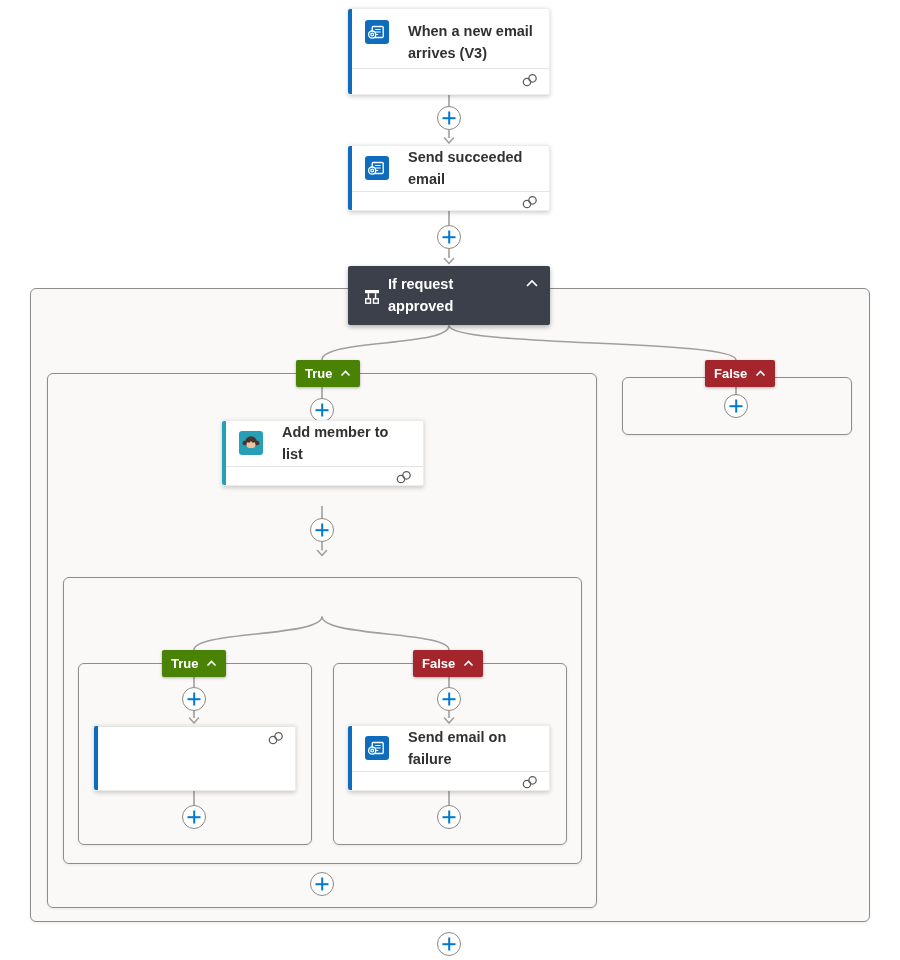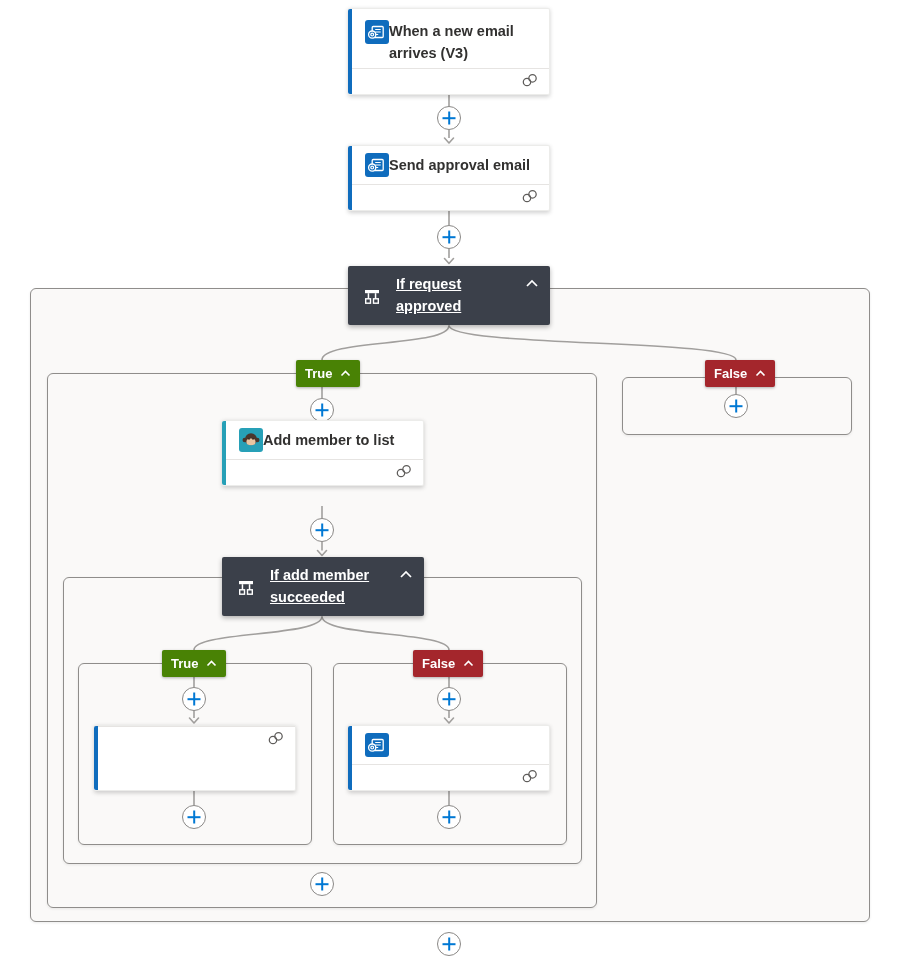--- a/index.html
+++ b/index.html
@@ -20,31 +20,31 @@
   .ah{stroke-linejoin:round;stroke-linecap:round;}
   
   .card{
     position:absolute;width:202px;background:#ffffff;z-index:6;cursor:pointer;
     border:1px solid #ececea;border-left:none;border-radius:2px;
     box-shadow:0 1.6px 4px rgba(0,0,0,0.18);
     display:flex;flex-direction:column;box-sizing:border-box;
   }
   .accent{position:absolute;left:0;top:0;bottom:0;width:4px;background:var(--accent-blue,#0f6cbd);border-radius:2px 0 0 2px;}
   .card.teal .accent{background:var(--mailchimp-teal,#27a0b7);}
-  .card-header{flex:1;display:flex;align-items:center;gap:0;padding:0 10px 0 17px;}
+  .card-header{flex:1;display:flex;align-items:center;gap:19px;padding:0 10px 0 17px;}
   .card.two-line .card-header{align-items:flex-start;padding-top:11px;}
   .icon24{width:24px;height:24px;flex:none;display:block;}
   .card-title{font-size:14.5px;font-weight:700;color:var(--card-title,#323130);line-height:1.55;}
   .card-footer{height:25px;flex:none;border-top:1px solid #e6e4e2;display:flex;align-items:center;justify-content:flex-end;padding-right:10px;}
   
   .cond{
     position:absolute;width:202px;height:59px;z-index:6;cursor:pointer;box-sizing:border-box;
     background:var(--condition-dark,#3b404a);border-radius:2px;
     box-shadow:0 2px 5px rgba(0,0,0,0.3);
-    display:flex;align-items:center;gap:14px;padding:0 8px 0 14px;color:#fff;text-decoration:underline;
+    display:flex;align-items:center;gap:6px;padding:0 8px 0 14px;color:#fff;
   }
   .cond-title{flex:1;font-size:14.5px;font-weight:700;line-height:1.5;}
   .cond-chev{align-self:flex-start;margin-top:10px;background:none;border:none;padding:3px;cursor:pointer;flex:none;line-height:0;}
   
   .badge{
     position:absolute;height:27px;z-index:6;cursor:pointer;border-radius:2px;
     display:flex;align-items:center;gap:8px;padding:0 9px;
     color:#fff;font-size:13px;font-weight:700;
     box-shadow:0 1px 3px rgba(0,0,0,0.3);
     text-align:center;
@@ -132,21 +132,21 @@
     <div class="card-header">
       <span class="icon24">
         <svg width="24" height="24" viewBox="0 0 24 24">
             <rect width="24" height="24" rx="3" style="fill:var(--accent-blue,#0f6cbd)"></rect>
             <rect x="7.2" y="6.5" width="11" height="11" rx="1" style="fill:none;stroke:#fff;stroke-width:1.3"></rect>
             <path d="M10.2 9.5h5.5M10.2 12h5.5M10.2 14.5h3" style="fill:none;stroke:#fff;stroke-width:1.2"></path>
             <circle cx="7.2" cy="14.6" r="3.6" style="fill:var(--accent-blue,#0f6cbd);stroke:#fff;stroke-width:1.3"></circle>
             <circle cx="7.2" cy="14.6" r="1.4" style="fill:none;stroke:#fff;stroke-width:1.2"></circle>
           </svg>
       </span>
-      <span class="card-title">Send approval email</span>
+      <span class="card-title">Send succeeded email</span>
     </div>
     <div class="card-footer">
       <span>
         <svg width="18" height="14" viewBox="0 0 18 14">
             <circle cx="6" cy="9" r="3.7" style="fill:none;stroke:#5f5d5b;stroke-width:1.25"></circle>
             <circle cx="11.5" cy="5.3" r="3.7" style="fill:none;stroke:#5f5d5b;stroke-width:1.25"></circle>
           </svg>
       </span>
     </div>
   </div>
@@ -212,37 +212,20 @@
         <svg width="18" height="14" viewBox="0 0 18 14">
             <circle cx="6" cy="9" r="3.7" style="fill:none;stroke:#5f5d5b;stroke-width:1.25"></circle>
             <circle cx="11.5" cy="5.3" r="3.7" style="fill:none;stroke:#5f5d5b;stroke-width:1.25"></circle>
           </svg>
       </span>
     </div>
   </div>
 
   <button class="plus" style="left:310px;top:518px;"></button>
 
-  <div class="cond" style="left:222px;top:557px;">
-    <span style="line-height:0;">
-      <svg width="20" height="20" viewBox="0 0 20 20">
-          <rect x="3" y="4" width="14" height="3.2" fill="#fff"></rect>
-          <rect x="5.7" y="7.2" width="1.5" height="5.6" fill="#fff"></rect>
-          <rect x="12.8" y="7.2" width="1.5" height="5.6" fill="#fff"></rect>
-          <rect x="3.7" y="12.8" width="4.8" height="4.4" style="fill:none;stroke:#fff;stroke-width:1.4"></rect>
-          <rect x="11.5" y="12.8" width="4.8" height="4.4" style="fill:none;stroke:#fff;stroke-width:1.4"></rect>
-        </svg>
-    </span>
-    <span class="cond-title">If add member succeeded</span>
-    <button class="cond-chev">
-      <svg width="14" height="9" viewBox="0 0 14 9">
-          <path d="M2 7 L7 2 L12 7" style="fill:none;stroke:#fff;stroke-width:1.7"></path>
-        </svg>
-    </button>
-  </div>
 
   <div class="badge green" style="left:162px;top:650px;">
     <span>True</span>
     <span class="chev">
       <svg width="11" height="7" viewBox="0 0 11 7">
           <path d="M1.5 5.5 L5.5 1.5 L9.5 5.5" style="fill:none;stroke:#fff;stroke-width:1.6"></path>
         </svg>
     </span>
   </div>
   <div class="badge red" style="left:413px;top:650px;">
@@ -274,20 +257,21 @@
     <div class="card-header">
       <span class="icon24">
         <svg width="24" height="24" viewBox="0 0 24 24">
             <rect width="24" height="24" rx="3" style="fill:var(--accent-blue,#0f6cbd)"></rect>
             <rect x="7.2" y="6.5" width="11" height="11" rx="1" style="fill:none;stroke:#fff;stroke-width:1.3"></rect>
             <path d="M10.2 9.5h5.5M10.2 12h5.5M10.2 14.5h3" style="fill:none;stroke:#fff;stroke-width:1.2"></path>
             <circle cx="7.2" cy="14.6" r="3.6" style="fill:var(--accent-blue,#0f6cbd);stroke:#fff;stroke-width:1.3"></circle>
             <circle cx="7.2" cy="14.6" r="1.4" style="fill:none;stroke:#fff;stroke-width:1.2"></circle>
           </svg>
       </span>
+      <span class="card-title">Send email on failure</span>
     </div>
     <div class="card-footer">
       <span>
         <svg width="18" height="14" viewBox="0 0 18 14">
             <circle cx="6" cy="9" r="3.7" style="fill:none;stroke:#5f5d5b;stroke-width:1.25"></circle>
             <circle cx="11.5" cy="5.3" r="3.7" style="fill:none;stroke:#5f5d5b;stroke-width:1.25"></circle>
           </svg>
       </span>
     </div>
   </div>

